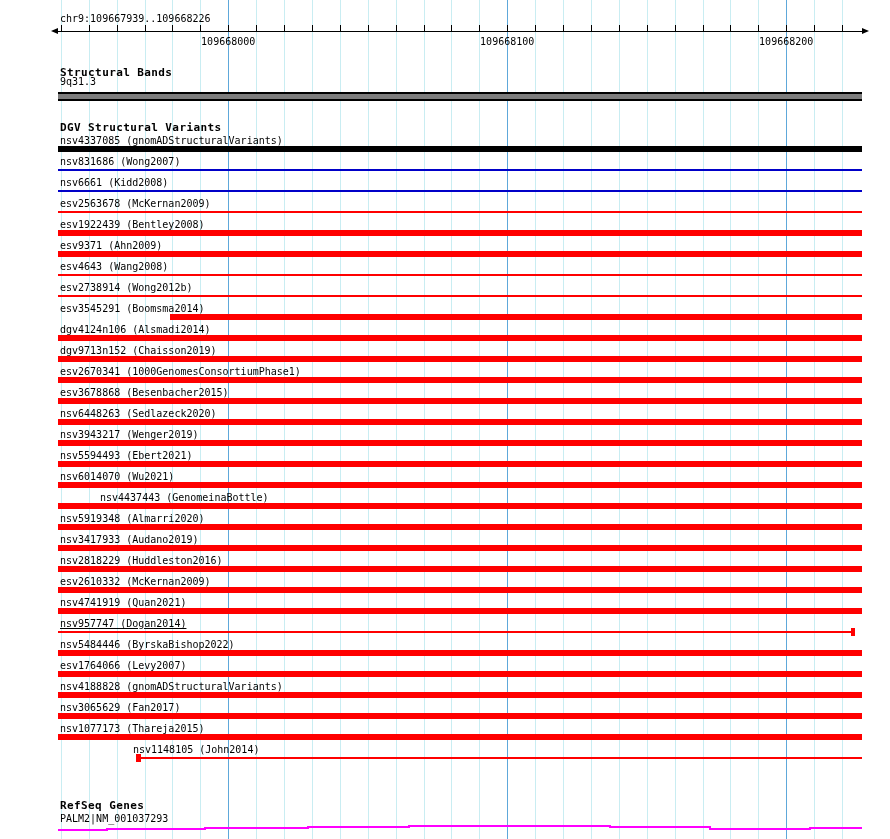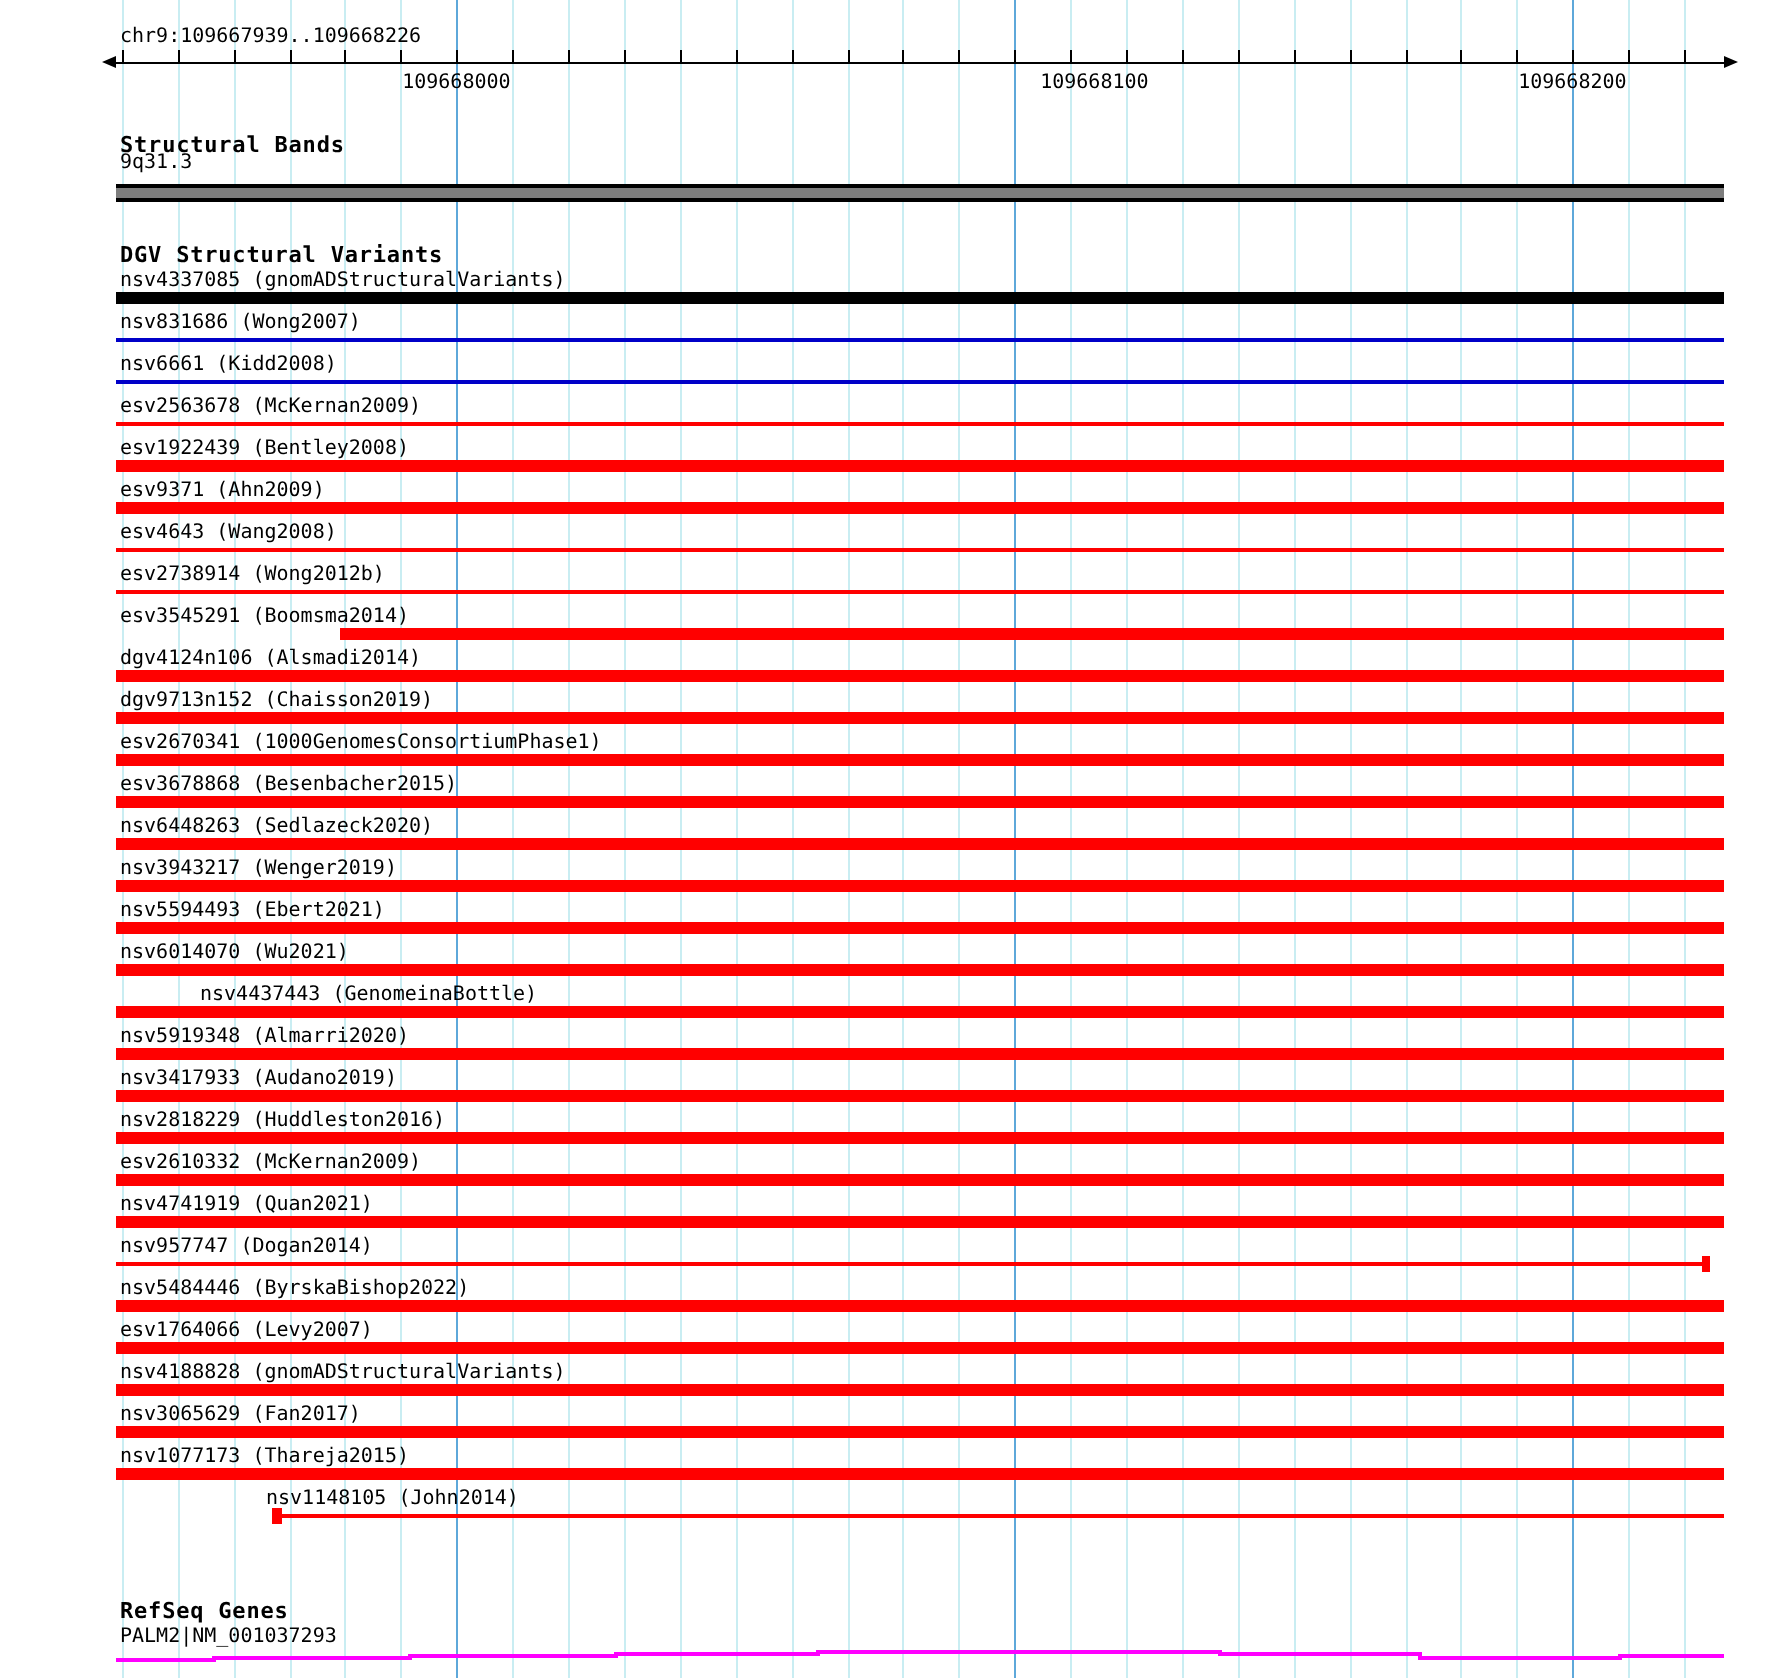--- a/index.html
+++ b/index.html
@@ -87,21 +87,21 @@
         <div class="tick" style="left: 618.8px; top: 25px;"></div>
         <div class="tick" style="left: 646.7px; top: 25px;"></div>
         <div class="tick" style="left: 674.6px; top: 25px;"></div>
         <div class="tick" style="left: 702.5px; top: 25px;"></div>
         <div class="tick" style="left: 730.4px; top: 25px;"></div>
         <div class="tick" style="left: 758.3px; top: 25px;"></div>
         <div class="tick" style="left: 786.2px; top: 25px;"></div>
         <div class="tick" style="left: 814.1px; top: 25px;"></div>
         <div class="tick" style="left: 842px; top: 25px;"></div>
         <div class="tick-label" style="left: 200.2px; top: 36px;">109668000</div>
-        <div class="tick-label" style="left: 479.2px; top: 36px; padding-left: 40px;">109668100</div>
+        <div class="tick-label" style="left: 479.2px; top: 36px;">109668100</div>
         <div class="tick-label" style="left: 758.2px; top: 36px;">109668200</div>
       </div>
   </div>
 
   <div class="hdr" style="left:60px;top:67px;">Structural Bands</div>
   <div class="txt" style="left:60px;top:76px;">9q31.3</div>
   <div class="band" id="cytoband" style="left: 58px; top: 92px; width: 804px; height: 5px; background: rgb(125, 125, 125);"></div>
 
   <div class="hdr" style="left:60px;top:122px;">DGV Structural Variants</div>
   <div id="variants">
@@ -144,21 +144,21 @@
       <div class="vlabel" style="left: 60px; top: 513px;">nsv5919348 (Almarri2020)</div>
       <div class="vbar" style="left: 58px; width: 804px; top: 524px; height: 6px; background: rgb(255, 0, 0);"></div>
       <div class="vlabel" style="left: 60px; top: 534px;">nsv3417933 (Audano2019)</div>
       <div class="vbar" style="left: 58px; width: 804px; top: 545px; height: 6px; background: rgb(255, 0, 0);"></div>
       <div class="vlabel" style="left: 60px; top: 555px;">nsv2818229 (Huddleston2016)</div>
       <div class="vbar" style="left: 58px; width: 804px; top: 566px; height: 6px; background: rgb(255, 0, 0);"></div>
       <div class="vlabel" style="left: 60px; top: 576px;">esv2610332 (McKernan2009)</div>
       <div class="vbar" style="left: 58px; width: 804px; top: 587px; height: 6px; background: rgb(255, 0, 0);"></div>
       <div class="vlabel" style="left: 60px; top: 597px;">nsv4741919 (Quan2021)</div>
       <div class="vbar" style="left: 58px; width: 804px; top: 608px; height: 6px; background: rgb(255, 0, 0);"></div>
-      <div class="vlabel" style="left: 60px; top: 618px;">nsv957747 (Dogan2014)</div>
+      <div class="vlabel" style="left: 60px; top: 618px; text-decoration: underline;">nsv957747 (Dogan2014)</div>
       <div class="vbar" style="left: 58px; width: 794px; top: 631px; height: 2px; background: rgb(255, 0, 0);"></div>
       <div class="cap" style="left: 851px; width: 4px; top: 628px; height: 8px; background: rgb(255, 0, 0);"></div>
       <div class="vlabel" style="left: 60px; top: 639px;">nsv5484446 (ByrskaBishop2022)</div>
       <div class="vbar" style="left: 58px; width: 804px; top: 650px; height: 6px; background: rgb(255, 0, 0);"></div>
       <div class="vlabel" style="left: 60px; top: 660px;">esv1764066 (Levy2007)</div>
       <div class="vbar" style="left: 58px; width: 804px; top: 671px; height: 6px; background: rgb(255, 0, 0);"></div>
       <div class="vlabel" style="left: 60px; top: 681px;">nsv4188828 (gnomADStructuralVariants)</div>
       <div class="vbar" style="left: 58px; width: 804px; top: 692px; height: 6px; background: rgb(255, 0, 0);"></div>
       <div class="vlabel" style="left: 60px; top: 702px;">nsv3065629 (Fan2017)</div>
       <div class="vbar" style="left: 58px; width: 804px; top: 713px; height: 6px; background: rgb(255, 0, 0);"></div>

